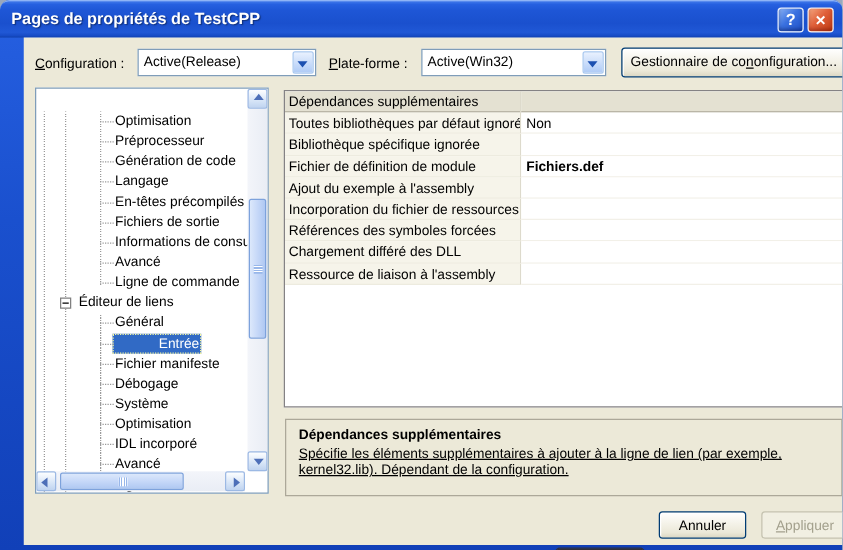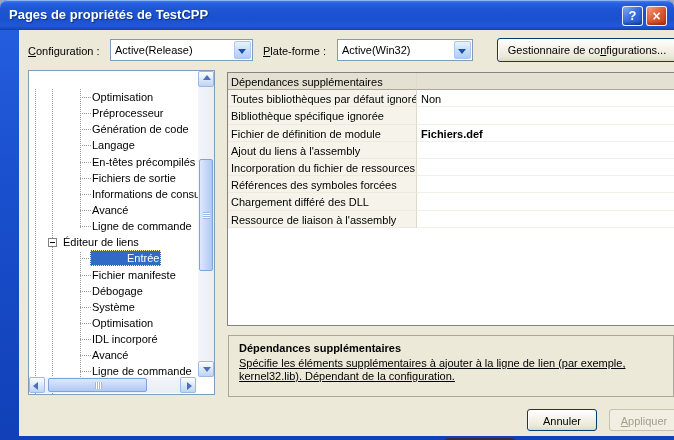--- a/index.html
+++ b/index.html
@@ -99,43 +99,44 @@
 
     <span class="lbl" style="left:9px;top:15px"><span class="u">C</span><span>onfiguration :</span></span>
 
     <div class="combo" style="left:91px;top:9px;width:143px">
       <span class="combo-text">Active(Release)</span>
       <span class="combo-arrow"></span>
     </div>
 
     <span class="lbl" style="left:244px;top:15px"><span class="u">P</span><span>late-forme :</span></span>
 
-    <div class="combo" style="left:318px;top:9px;width:136px">
+    <div class="combo" style="left:318px;top:9px;width:148px">
       <span class="combo-text">Active(Win32)</span>
       <span class="combo-arrow"></span>
     </div>
 
-    <button class="xp-btn" style="left:478px;top:8px;width:180px;height:24px;font-size:11px"><span>Gestionnaire de co</span><span class="u">n</span><span>figurations...</span></button>
+    <button class="xp-btn" style="left:478px;top:8px;width:180px;height:24px;font-size:11px"><span>Gestionnaire de co</span><span class="u">n</span><span>onfiguration...</span></button>
 
     <div class="tree-panel">
       <div class="tree-rows" id="tree-rows">
         <div class="guide" style="left:6px;top:0;height:305px"></div>
         <div class="guide" style="left:23px;top:0;height:305px"></div>
         <div class="guide" style="left:51px;top:0;height:139px"></div>
         <div class="guide" style="left:51px;top:163px;height:137px"></div>
       <div class="tree-row lvl2"><span class="tree-label">Optimisation</span></div>
           <div class="tree-row lvl2"><span class="tree-label">Préprocesseur</span></div>
           <div class="tree-row lvl2"><span class="tree-label">Génération de code</span></div>
           <div class="tree-row lvl2"><span class="tree-label">Langage</span></div>
           <div class="tree-row lvl2"><span class="tree-label">En-têtes précompilés</span></div>
           <div class="tree-row lvl2"><span class="tree-label">Fichiers de sortie</span></div>
           <div class="tree-row lvl2"><span class="tree-label">Informations de consultation</span></div>
           <div class="tree-row lvl2"><span class="tree-label">Avancé</span></div>
           <div class="tree-row lvl2"><span class="tree-label">Ligne de commande</span></div>
           <div class="tree-row lvl1"><span class="expander"></span><span class="tree-label">Éditeur de liens</span></div>
+          <div class="tree-row lvl2"><span class="tree-label">Général</span></div>
           <div class="tree-row lvl2 selected"><span class="tree-label">Entrée</span></div>
           <div class="tree-row lvl2"><span class="tree-label">Fichier manifeste</span></div>
           <div class="tree-row lvl2"><span class="tree-label">Débogage</span></div>
           <div class="tree-row lvl2"><span class="tree-label">Système</span></div>
           <div class="tree-row lvl2"><span class="tree-label">Optimisation</span></div>
           <div class="tree-row lvl2"><span class="tree-label">IDL incorporé</span></div>
           <div class="tree-row lvl2"><span class="tree-label">Avancé</span></div>
           <div class="tree-row lvl2"><span class="tree-label">Ligne de commande</span></div>
         </div>
       <div class="vsb">
@@ -161,21 +162,21 @@
         </div>
         <div class="grid-row">
           <div class="grid-name">Bibliothèque spécifique ignorée</div>
           <div class="grid-value"></div>
         </div>
         <div class="grid-row">
           <div class="grid-name">Fichier de définition de module</div>
           <div class="grid-value bold">Fichiers.def</div>
         </div>
         <div class="grid-row">
-          <div class="grid-name">Ajout du liens à l'assembly</div>
+          <div class="grid-name">Ajout du exemple à l'assembly</div>
           <div class="grid-value"></div>
         </div>
         <div class="grid-row">
           <div class="grid-name">Incorporation du fichier de ressources</div>
           <div class="grid-value"></div>
         </div>
         <div class="grid-row">
           <div class="grid-name">Références des symboles forcées</div>
           <div class="grid-value"></div>
         </div>

